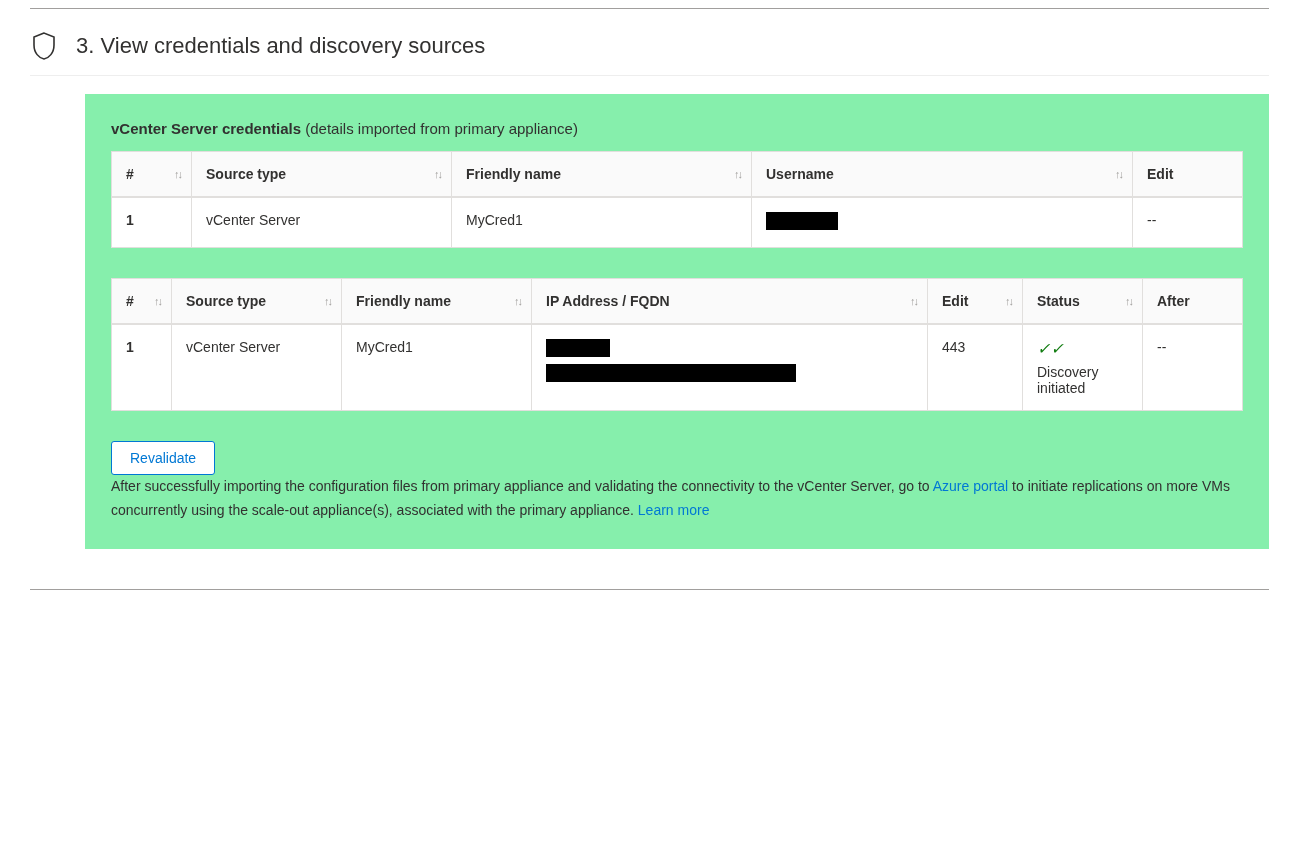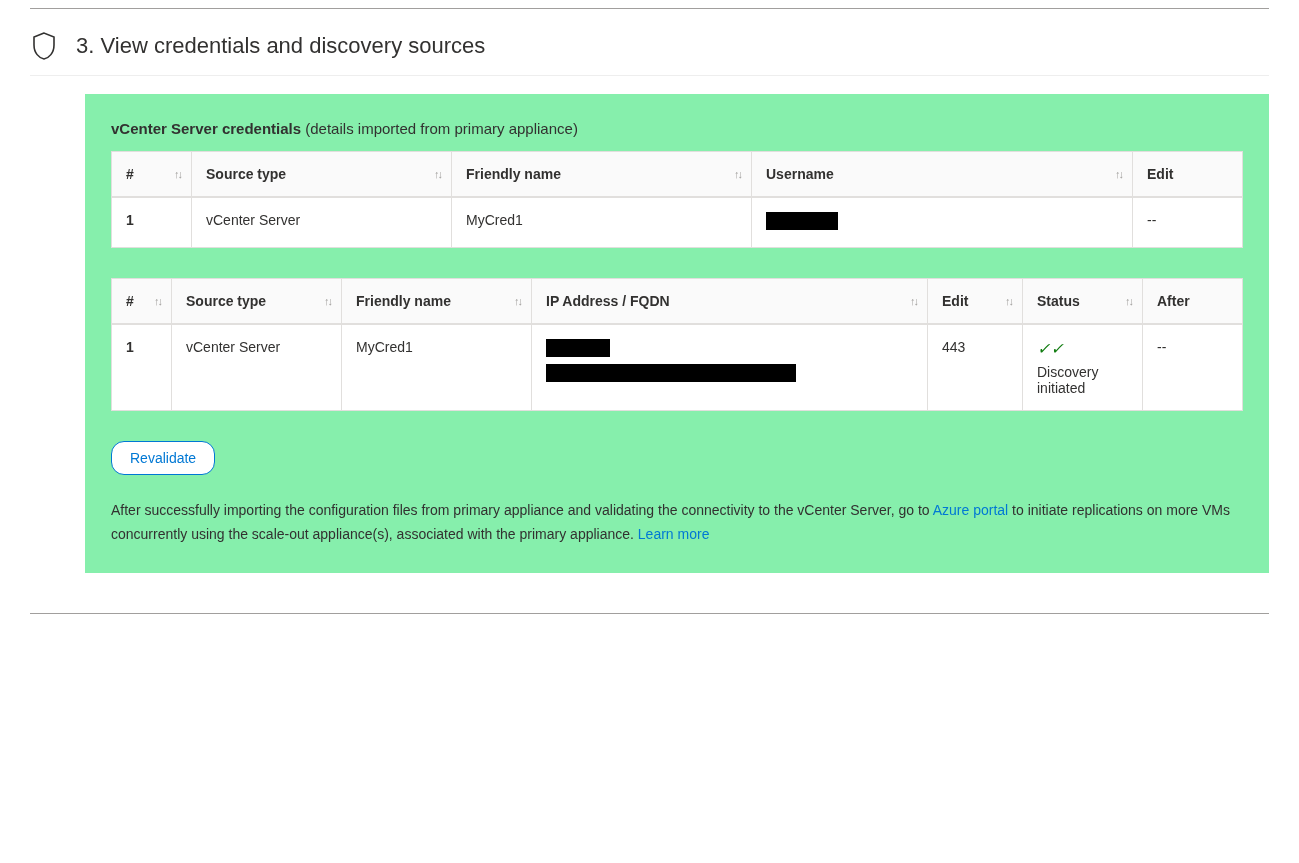--- a/index.html
+++ b/index.html
@@ -93,23 +93,22 @@
   font-size: 14px;
   margin: 12px 0 14px 0;
   color: #323130;
 }
 .btn-outline {
   border: 1px solid #0078d4;
   background: #fff;
   color: #0078d4;
   padding: 8px 18px;
   font-size: 14px;
-  border-radius: 13px;
+  border-radius: 3px;
   cursor: pointer;
-  margin-bottom: 24px;
 }
 .after-text {
   font-size: 14px;
   line-height: 1.7;
 }
 .after-text a {
   color: #0078d4;
   text-decoration: none;
 }
 svg.shield path { stroke: #323130; }

